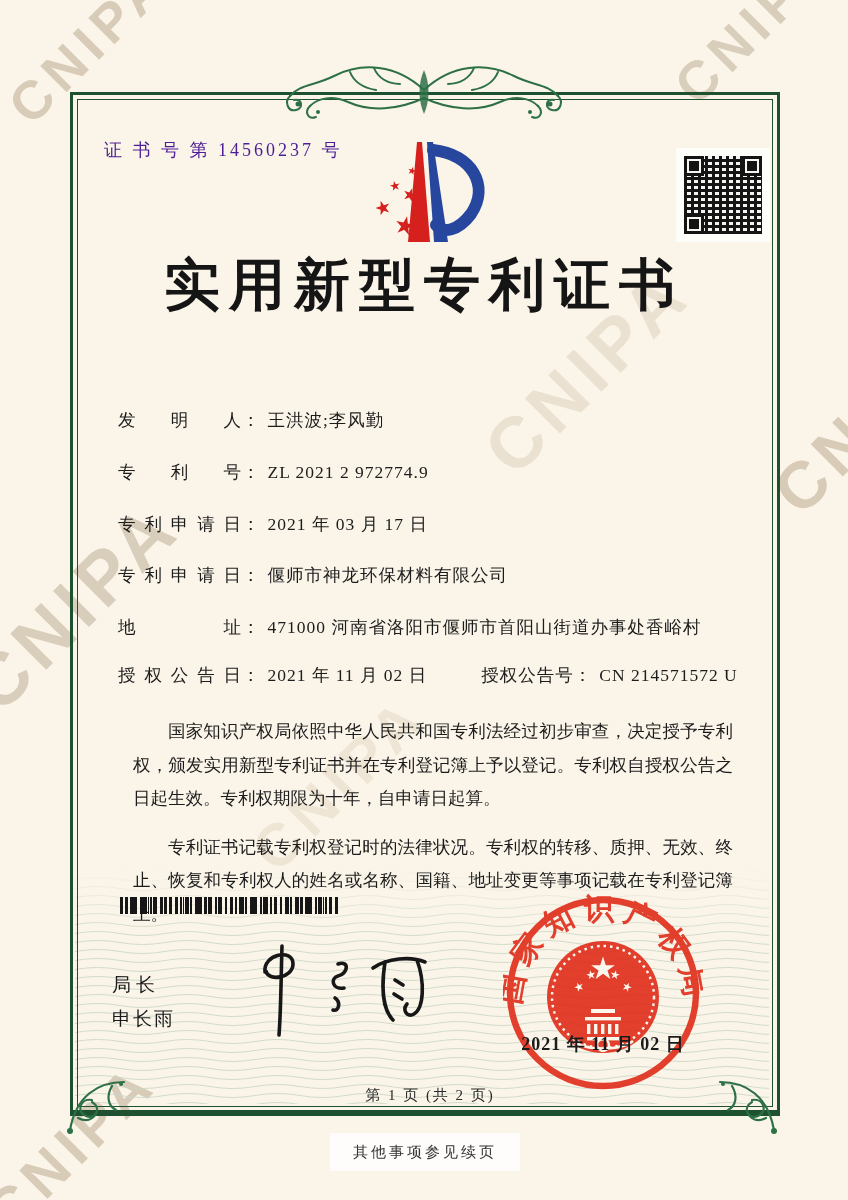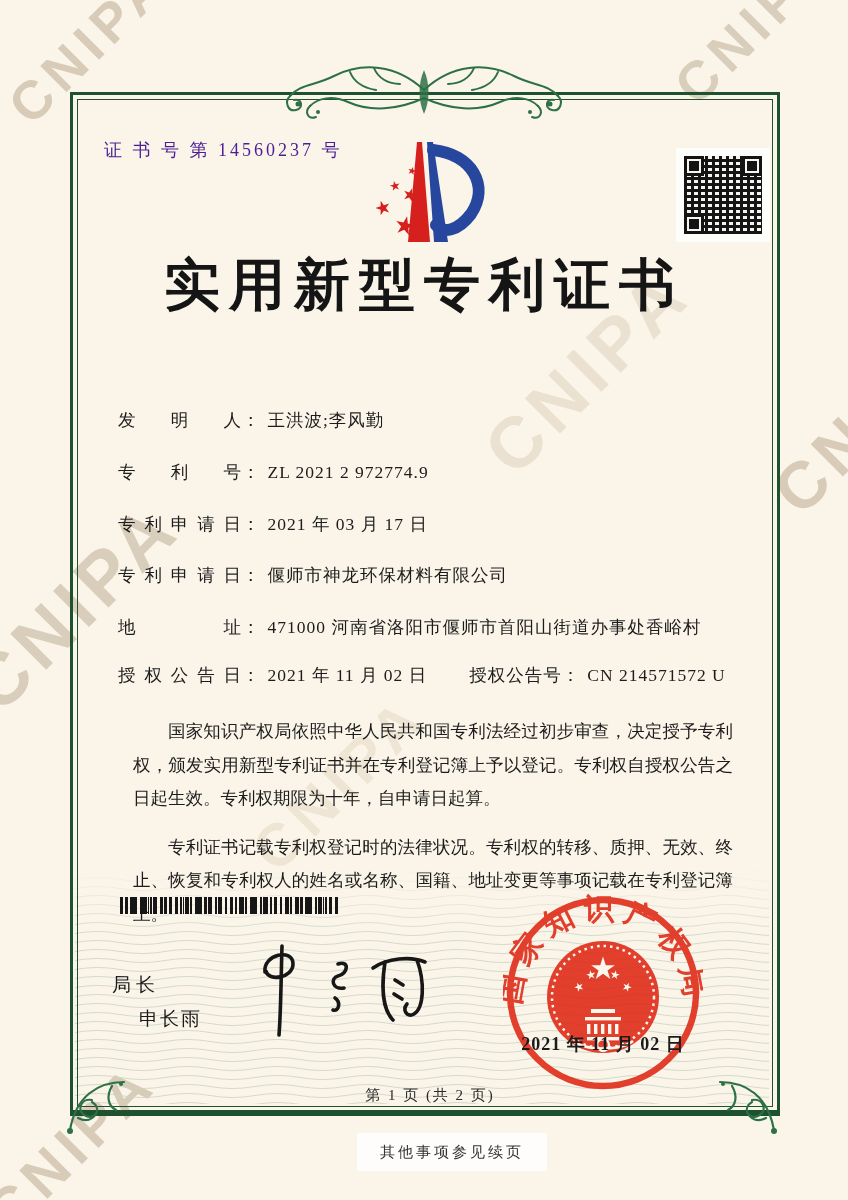--- a/index.html
+++ b/index.html
@@ -36,42 +36,42 @@
   .fp{position:absolute;width:20px;height:20px;border:3px solid #141414;background:#f6f6f2;box-sizing:border-box;}
   .fp::after{content:"";position:absolute;inset:2px;background:#141414;}
   .fp-tl{left:0;top:0}.fp-tr{right:0;top:0}.fp-bl{left:0;bottom:0}
   .title{position:absolute;left:0;top:248px;width:100%;text-align:center;font-size:56px;
          font-weight:bold;letter-spacing:9px;color:#151515;}
   
   .row{position:absolute;left:118px;font-size:17.5px;color:#1c1c1c;white-space:nowrap;}
   .lbl{display:inline-block;width:124px;text-align:justify;text-align-last:justify;letter-spacing:1px;}
   .colon{display:inline-block;}
   .val{margin-left:8px;letter-spacing:1px;}
-  .grant2{margin-left:42px;}
+  .grant2{margin-left:54px;}
   .grant2 .lbl2{letter-spacing:1px;}
   
   .body-text{position:absolute;left:118px;top:700px;width:630px;font-size:17.5px;line-height:1.92;
              text-align:justify;color:#1c1c1c;}
   .body-text p{margin:15px;text-indent:2em;}
   
   .barcode{position:absolute;left:120px;top:897px;width:218px;height:17px;
       background:
         repeating-linear-gradient(90deg,#161616 0 2px,transparent 2px 5px),
         repeating-linear-gradient(90deg,#161616 0 1px,transparent 1px 7px),
         repeating-linear-gradient(90deg,#161616 0 3px,transparent 3px 11px);}
   .sig-title{position:absolute;left:112px;top:972px;font-size:19px;letter-spacing:5px;color:#1a1a1a;}
-  .sig-name{position:absolute;left:112px;top:1006px;font-size:19px;letter-spacing:2px;color:#1a1a1a;margin-left:27px;}
+  .sig-name{position:absolute;left:112px;top:1006px;font-size:19px;letter-spacing:2px;color:#1a1a1a;}
   .signature{position:absolute;left:235px;top:938px;}
   .seal{position:absolute;left:503px;top:893px;}
   .seal-date{position:absolute;left:503px;top:1032px;width:200px;text-align:center;font-size:18px;
              letter-spacing:1px;color:#1b1b1b;font-weight:600;}
   .page-num{position:absolute;left:0;top:1086px;width:100%;text-align:center;font-size:15px;
             letter-spacing:2px;color:#2a2a2a;padding-left:6px;}
   .cont-box{position:absolute;left:330px;top:1133px;width:190px;height:38px;background:#fefdfb;
-            text-align:center;line-height:38px;font-size:15px;letter-spacing:3px;color:#333;margin-left:27px;}
+            text-align:center;line-height:38px;font-size:15px;letter-spacing:3px;color:#333;}
 </style>
 </head>
 <body>
 
 <div class="page">
 
   <div class="wm wm-tl">CNIPA</div>
   <div class="wm wm-tr">CNIPA</div>
   <div class="wm wm-rm">CNIPA</div>
   <div class="wm wm-lm">CNIPA</div>

